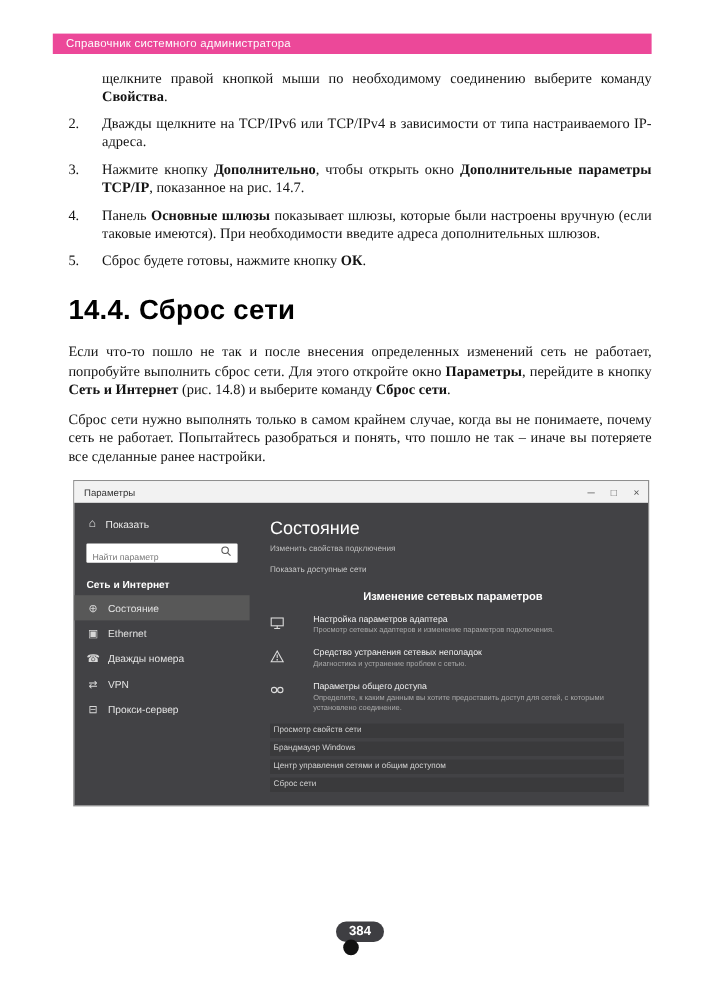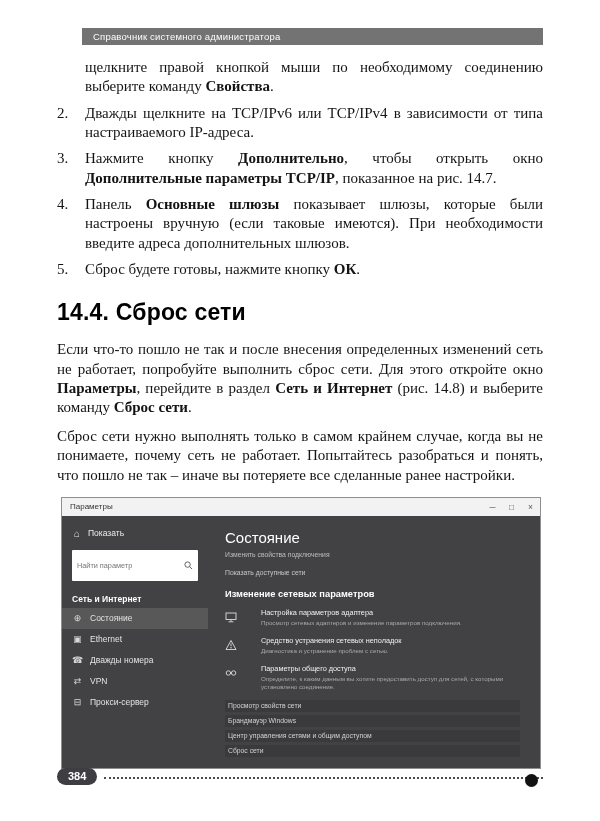--- a/index.html
+++ b/index.html
@@ -1,67 +1,67 @@
 <!DOCTYPE html>
 <html><head>
 <meta charset="utf-8">
 <style>
   html,body{margin:0;padding:0;}
   body{width:600px;height:821px;background:#ffffff;position:relative;overflow:hidden;
        font-family:"Liberation Serif", serif;color:#141414;}
 
   
-  .book-header{margin:28px 57px 0 82px;height:17px;background:#737373;color:#fdfdfd;
+  .book-header{margin:28px 57px 0 44px;height:17px;background:#ec4899;color:#fdfdfd;
     font:400 9.5px/17px "Liberation Sans", sans-serif;padding-left:11px;letter-spacing:.2px;box-sizing:border-box;}
 
   .content{margin:13px 57px 0 57px;}
-  .body-text{font-size:15px;line-height:1.29;text-align:justify;}
+  .body-text{font-size:12px;line-height:1.29;text-align:justify;}
   .cont-par{margin-left:28px;}
   .oli{display:flex;margin-top:7px;}
   .oli .num{width:28px;flex-shrink:0;}
   .oli .li-body{flex:1;text-align:justify;}
   b{font-weight:bold;}
 
   .section-heading{font:bold 23px "Liberation Sans", sans-serif;color:#000;margin:20px 0 14px 0;letter-spacing:.2px;}
   .para{margin-top:9px;}
 
   
   .shot{margin:12px 0 0 4px;width:478px;border:1px solid #8f8f8f;font-family:"Liberation Sans", sans-serif;}
   .titlebar{height:18px;background:#f2f2f2;display:flex;align-items:center;}
   .titlebar-label{font-size:8px;color:#333;padding-left:8px;}
   .controls{margin-left:auto;display:flex;}
   .ctrl{width:19px;text-align:center;font-size:8.5px;color:#555;line-height:18px;cursor:default;}
   .win-body{display:flex;height:252px;background:#424245;}
   .sidebar{width:146px;flex-shrink:0;padding-top:7px;box-sizing:border-box;}
   .home-row{display:flex;align-items:center;gap:6px;padding:3px 10px;color:#ececec;font-size:8.5px;height:15px;}
   .home-glyph{font-size:10px;width:10px;color:#e0e0e0;text-align:center;}
-  .search-box{margin:6px 10px 2px 10px;background:#ffffff;height:31px;display:flex;align-items:center;padding:0 5px;border-radius:1px;}
+  .search-box{margin:6px 10px 2px 10px;background:#ffffff;height:16px;display:flex;align-items:flex-end;padding:0 5px;border-radius:1px;}
   .search-box input{border:0;outline:0;background:transparent;flex:1;width:100%;
     font:7.3px "Liberation Sans",sans-serif;color:#444;padding:0;}
   .search-box input::placeholder{color:#777;}
   .side-section{padding:11px 10px 4px 10px;color:#fff;font-size:8.5px;font-weight:bold;}
   .side-item{display:flex;align-items:center;gap:7px;height:21px;padding:0 10px;color:#e2e2e2;font-size:8.5px;}
   .side-item.selected{background:#585858;}
   .side-glyph{width:11px;font-size:9px;color:#d8d8d8;text-align:center;}
   .main{flex:1;min-width:0;padding:13px 10px 0 17px;}
   .main-title{font-size:15px;font-weight:400;color:#ffffff;}
   .main-sub{font-size:6.8px;color:#bdbdbd;margin-top:5px;}
   .main-link{font-size:6.8px;color:#c7c7c7;margin-top:11px;}
-  .main-h2{font-size:9.3px;color:#ffffff;margin-top:13px;font-weight:600;}
+  .main-h2{font-size:9.3px;color:#ffffff;margin-top:13px;font-weight:600;text-align:center;}
   .opt{display:flex;gap:23px;margin-top:9px;}
   .opt-icon{width:13px;flex-shrink:0;padding-top:1px;}
   .opt-title{font-size:7.3px;color:#f0f0f0;}
   .opt-desc{font-size:6.2px;line-height:1.32;color:#a9a9a9;margin-top:2px;max-width:243px;}
   .blinks{margin-top:8px;width:295px;}
   .blink{height:12px;line-height:12px;background:#3a3a3c;color:#d2d2d2;font-size:6.8px;margin-bottom:3px;padding-left:3px;}
 
   .caption{text-align:center;font:bold 11.5px "Liberation Sans",sans-serif;margin-top:8px;color:#000;}
 
   
-  .footer{position:absolute;left:57px;right:57px;bottom:36px;display:flex;align-items:center;height:17px;}
+  .footer{position:absolute;left:57px;right:57px;bottom:36px;display:flex;align-items:center;height:17px;flex-direction:column;}
   .page-badge{background:#3e3e42;color:#fff;font:bold 11px/17px "Liberation Sans",sans-serif;border-radius:9px;padding:0 11px;}
   .dotted{flex:1;border-top:2.6px dotted #4c4c4c;margin-left:7px;height:0;position:relative;top:1px;}
   .footer-dot{position:absolute;right:5px;top:-5px;width:13px;height:13px;border-radius:50%;background:#121212;}
 </style>
 </head>
 <body>
 
 <div class="book-header">Справочник системного администратора</div>
 
 <div class="content">
@@ -83,21 +83,21 @@
     <span class="li-body"><span>Панель </span><b>Основные шлюзы</b><span> показывает шлюзы, которые были настроены вручную (если таковые имеются). При необходимости введите адреса дополнительных шлюзов.</span></span>
   </div>
 
   <div class="body-text oli">
     <span class="num">5.</span>
     <span class="li-body"><span>Сброс будете готовы, нажмите кнопку </span><b>ОК</b><span>.</span></span>
   </div>
 
   <div class="section-heading">14.4. Сброс сети</div>
 
-  <div class="body-text para"><span>Если что-то пошло не так и после внесения определенных изменений сеть не работает, попробуйте выполнить сброс сети. Для этого откройте окно </span><b>Параметры</b><span>, перейдите в раздел </span><b>Сеть и Интернет</b><span> (рис. 14.8) и выберите команду </span><b>Сброс сети</b><span>.</span></div>
+  <div class="body-text para"><span>Если что-то пошло не так и после внесения определенных изменений сеть не работает, попробуйте выполнить сброс сети. Для этого откройте окно </span><b>Параметры</b><span>, перейдите в кнопку </span><b>Сеть и Интернет</b><span> (рис. 14.8) и выберите команду </span><b>Сброс сети</b><span>.</span></div>
 
   <div class="body-text para">Сброс сети нужно выполнять только в самом крайнем случае, когда вы не понимаете, почему сеть не работает. Попытайтесь разобраться и понять, что пошло не так – иначе вы потеряете все сделанные ранее настройки.</div>
 
   <div class="shot">
     <div class="titlebar">
       <span class="titlebar-label">Параметры</span>
       <span class="controls">
         <span class="ctrl">─</span>
         <span class="ctrl">□</span>
         <span class="ctrl">×</span>

